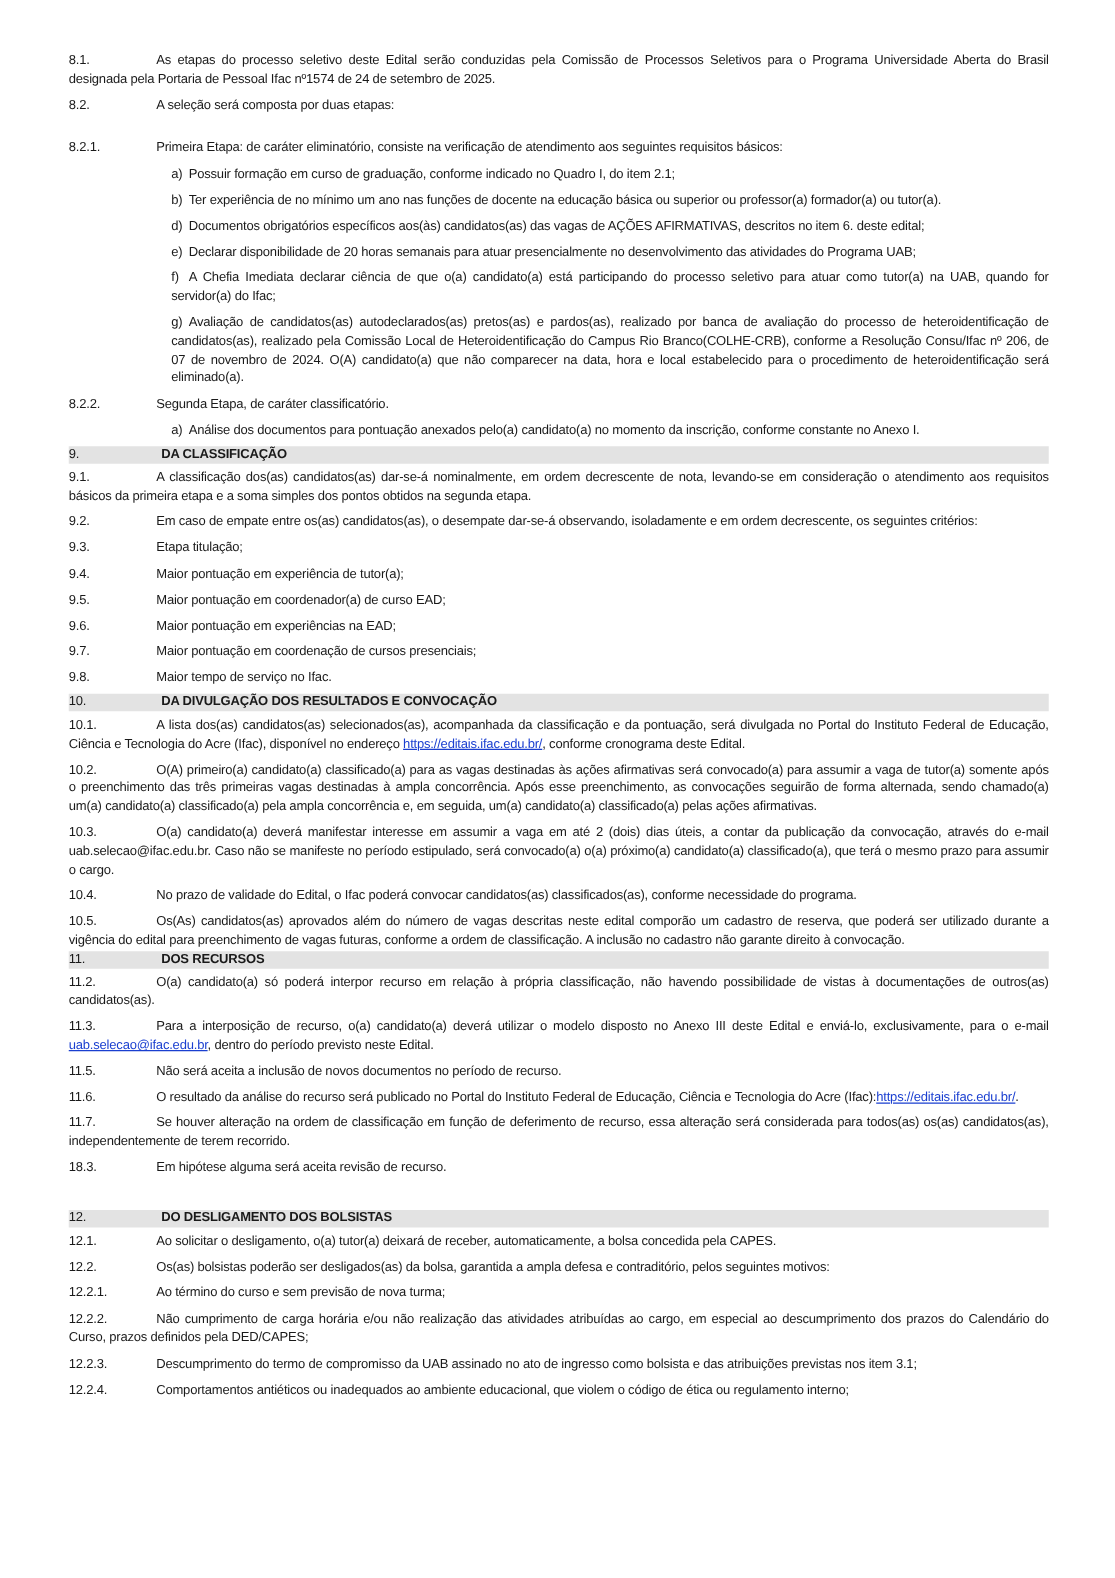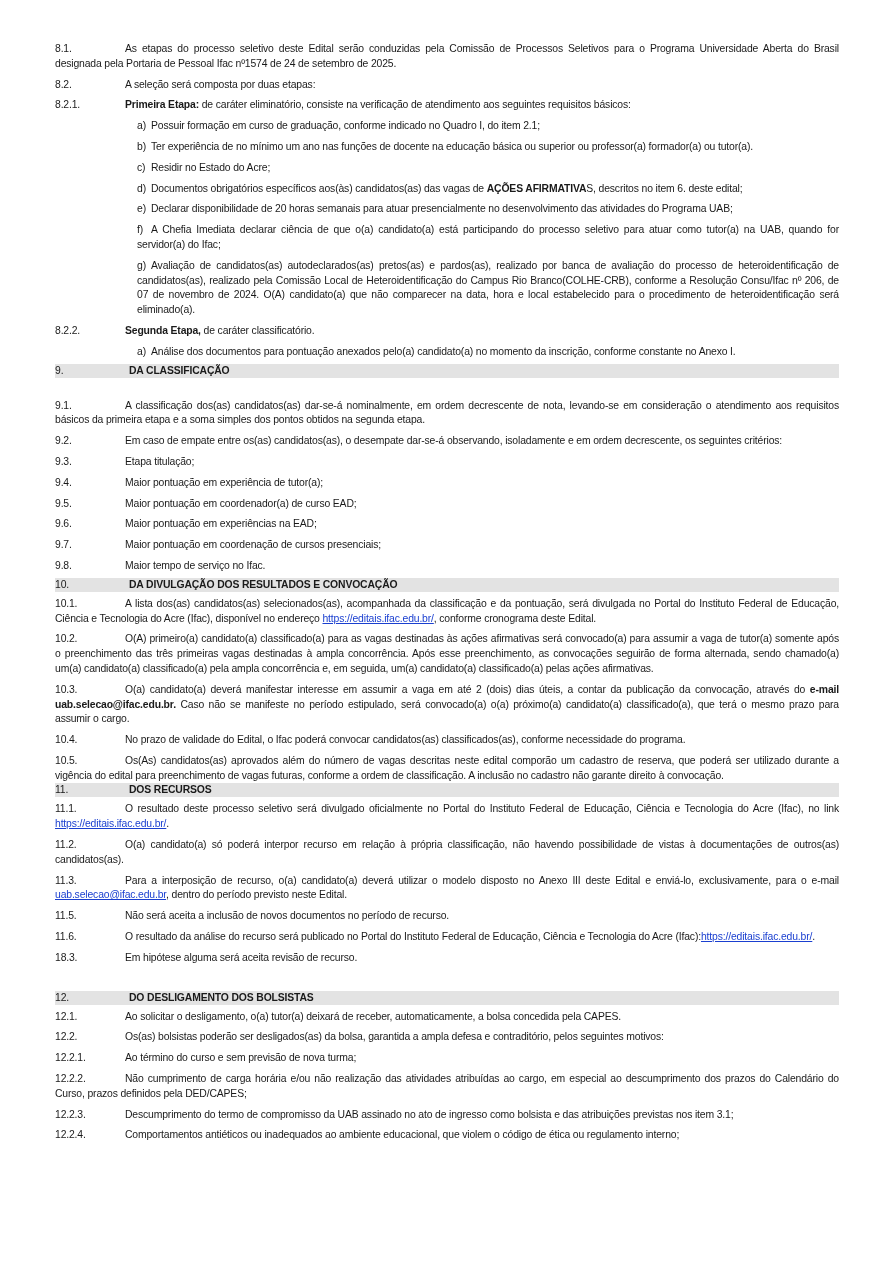--- a/index.html
+++ b/index.html
@@ -11,72 +11,71 @@
   #doc { position: absolute; left: 55px; top: 42px; width: 784px; }
   .p { position: relative; line-height: 14.8px; text-align: justify; margin: 0; }
   .num { display: inline-block; width: 70px; }
   .sub { padding-left: 82px; padding-right: 0; }
   .sub .lt { display: inline-block; width: 14px; }
   .hd {
     background: #e3e3e3; font-weight: bold; line-height: 14px; height: 14px;
     margin: 0; position: relative;
   }
   .hd .num { font-weight: normal; width: 74px; }
-  b { font-weight: bold; }
+  b { font-weight: normal; }
   a { color: #1a3fd0; text-decoration: underline; }
 </style>
 </head>
 <body>
 
 <div id="doc">
 
   <p class="p" style="margin-bottom:6px"><span class="num">8.1.</span><span>As etapas do processo seletivo deste Edital serão conduzidas pela Comissão de Processos Seletivos para o Programa Universidade Aberta do Brasil designada pela Portaria de Pessoal Ifac nº1574 de 24 de setembro de 2025.</span></p>
 
-  <p class="p" style="margin-bottom:6px"><span class="num">8.2.</span><span>A seleção será composta por duas etapas:</span></p>
+  <p class="p" style="margin-bottom:20px"><span class="num">8.2.</span><span>A seleção será composta por duas etapas:</span></p>
 
   <p class="p" style="margin-bottom:6px"><span class="num">8.2.1.</span><b>Primeira Etapa:</b><span> de caráter eliminatório, consiste na verificação de atendimento aos seguintes requisitos básicos:</span></p>
 
   <p class="p sub" style="margin-bottom:6px"><span class="lt">a)</span><span>Possuir formação em curso de graduação, conforme indicado no Quadro I, do item 2.1;</span></p>
   <p class="p sub" style="margin-bottom:6px"><span class="lt">b)</span><span>Ter experiência de no mínimo um ano nas funções de docente na educação básica ou superior ou professor(a) formador(a) ou tutor(a).</span></p>
-  <p class="p sub" style="margin-bottom:6px"><span class="lt">c)</span><span>Residir no Estado do Acre;</span></p>
   <p class="p sub" style="margin-bottom:6px"><span class="lt">d)</span><span>Documentos obrigatórios específicos aos(às) candidatos(as) das vagas de </span><b>AÇÕES AFIRMATIVA</b><span>S, descritos no item 6. deste edital;</span></p>
   <p class="p sub" style="margin-bottom:6px"><span class="lt">e)</span><span>Declarar disponibilidade de 20 horas semanais para atuar presencialmente no desenvolvimento das atividades do Programa UAB;</span></p>
   <p class="p sub" style="margin-bottom:6px"><span class="lt">f)</span><span>A Chefia Imediata declarar ciência de que o(a) candidato(a) está participando do processo seletivo para atuar como tutor(a) na UAB, quando for servidor(a) do Ifac;</span></p>
   <p class="p sub" style="margin-bottom:6px"><span class="lt">g)</span><span>Avaliação de candidatos(as) autodeclarados(as) pretos(as) e pardos(as), realizado por banca de avaliação do processo de heteroidentificação de candidatos(as), realizado pela Comissão Local de Heteroidentificação do Campus Rio Branco(COLHE-CRB), conforme a Resolução Consu/Ifac nº 206, de 07 de novembro de 2024. O(A) candidato(a) que não comparecer na data, hora e local estabelecido para o procedimento de heteroidentificação será eliminado(a).</span></p>
 
   <p class="p" style="margin-bottom:6px"><span class="num">8.2.2.</span><b>Segunda Etapa,</b><span> de caráter classificatório.</span></p>
 
   <p class="p sub" style="margin-bottom:4px"><span class="lt">a)</span><span>Análise dos documentos para pontuação anexados pelo(a) candidato(a) no momento da inscrição, conforme constante no Anexo I.</span></p>
 
-  <div class="hd" style="margin-bottom:21px"><span class="num">9.</span><span>DA CLASSIFICAÇÃO</span></div>
+  <div class="hd" style="margin-bottom:5px"><span class="num">9.</span><span>DA CLASSIFICAÇÃO</span></div>
 
   <p class="p" style="margin-bottom:6px"><span class="num">9.1.</span><span>A classificação dos(as) candidatos(as) dar-se-á nominalmente, em ordem decrescente de nota, levando-se em consideração o atendimento aos requisitos básicos da primeira etapa e a soma simples dos pontos obtidos na segunda etapa.</span></p>
   <p class="p" style="margin-bottom:6px"><span class="num">9.2.</span><span>Em caso de empate entre os(as) candidatos(as), o desempate dar-se-á observando, isoladamente e em ordem decrescente, os seguintes critérios:</span></p>
   <p class="p" style="margin-bottom:6px"><span class="num">9.3.</span><span>Etapa titulação;</span></p>
   <p class="p" style="margin-bottom:6px"><span class="num">9.4.</span><span>Maior pontuação em experiência de  tutor(a);</span></p>
   <p class="p" style="margin-bottom:6px"><span class="num">9.5.</span><span>Maior pontuação em coordenador(a) de curso EAD;</span></p>
   <p class="p" style="margin-bottom:6px"><span class="num">9.6.</span><span>Maior pontuação em experiências na EAD;</span></p>
   <p class="p" style="margin-bottom:6px"><span class="num">9.7.</span><span>Maior pontuação em coordenação de cursos presenciais;</span></p>
   <p class="p" style="margin-bottom:4px"><span class="num">9.8.</span><span>Maior tempo de serviço no Ifac.</span></p>
 
   <div class="hd" style="margin-bottom:5px"><span class="num">10.</span><span>DA DIVULGAÇÃO DOS RESULTADOS E CONVOCAÇÃO</span></div>
 
   <p class="p" style="margin-bottom:6px"><span class="num">10.1.</span><span>A lista dos(as) candidatos(as) selecionados(as), acompanhada da classificação e da pontuação, será divulgada no Portal do Instituto Federal de Educação, Ciência e Tecnologia do Acre (Ifac), disponível no endereço </span><a>https://editais.ifac.edu.br/</a><span>, conforme cronograma deste Edital.</span></p>
   <p class="p" style="margin-bottom:6px"><span class="num">10.2.</span><span>O(A) primeiro(a) candidato(a) classificado(a) para as vagas destinadas às ações afirmativas será convocado(a) para assumir a vaga de tutor(a) somente após o preenchimento das três primeiras vagas destinadas à ampla concorrência. Após esse preenchimento, as convocações seguirão de forma alternada, sendo chamado(a) um(a) candidato(a) classificado(a) pela ampla concorrência e, em seguida, um(a) candidato(a) classificado(a) pelas ações afirmativas.</span></p>
   <p class="p" style="margin-bottom:6px"><span class="num">10.3.</span><span>O(a) candidato(a) deverá manifestar interesse em assumir a vaga em até 2 (dois) dias úteis, a contar da publicação da convocação, através do </span><b>e-mail uab.selecao@ifac.edu.br.</b><span> Caso não se manifeste no período estipulado, será convocado(a) o(a) próximo(a) candidato(a) classificado(a), que terá o mesmo prazo para assumir o cargo.</span></p>
   <p class="p" style="margin-bottom:6px"><span class="num">10.4.</span><span>No prazo de validade do Edital, o Ifac poderá convocar candidatos(as) classificados(as), conforme necessidade do programa.</span></p>
   <p class="p" style=""><span class="num">10.5.</span><span>Os(As) candidatos(as) aprovados além do número de vagas descritas neste edital comporão um cadastro de reserva, que poderá ser utilizado durante a vigência do edital para preenchimento de vagas futuras, conforme a ordem de classificação. A inclusão no cadastro não garante direito à convocação.</span></p>
 
   <div class="hd" style="margin-bottom:5px"><span class="num">11.</span><span>DOS RECURSOS</span></div>
 
-  <p class="p" style="margin-bottom:6px"><span class="num">11.1.</span><span>O resultado deste processo seletivo será divulgado oficialmente no Portal do Instituto Federal de Educação, Ciência e Tecnologia do Acre (Ifac), no link </span><a>https://editais.ifac.edu.br/</a><span>.</span></p>
   <p class="p" style="margin-bottom:6px"><span class="num">11.2.</span><span>O(a) candidato(a) só poderá interpor recurso em relação à própria classificação, não havendo possibilidade de vistas à documentações de outros(as) candidatos(as).</span></p>
   <p class="p" style="margin-bottom:6px"><span class="num">11.3.</span><span>Para a interposição de recurso, o(a) candidato(a) deverá utilizar o modelo disposto no Anexo III deste Edital e enviá-lo, exclusivamente, para o e-mail </span><a>uab.selecao@ifac.edu.br</a><span>, dentro do período previsto neste Edital.</span></p>
   <p class="p" style="margin-bottom:6px"><span class="num">11.5.</span><span>Não será aceita a inclusão de novos documentos no período de recurso.</span></p>
   <p class="p" style="margin-bottom:6px"><span class="num">11.6.</span><span>O resultado da análise do recurso será publicado no Portal do Instituto Federal de Educação, Ciência e Tecnologia do Acre (Ifac):</span><a>https://editais.ifac.edu.br/</a><span>.</span></p>
+  <p class="p" style="margin-bottom:6px"><span class="num">11.7.</span><span>Se houver alteração na ordem de classificação em função de deferimento de recurso, essa alteração será considerada para todos(as) os(as) candidatos(as), independentemente de terem recorrido.</span></p>
   <p class="p" style="margin-bottom:25px"><span class="num">18.3.</span><span>Em hipótese alguma será aceita revisão de recurso.</span></p>
 
   <div class="hd" style="margin-bottom:5px"><span class="num">12.</span><span>DO DESLIGAMENTO DOS BOLSISTAS</span></div>
 
   <p class="p" style="margin-bottom:6px"><span class="num">12.1.</span><span>Ao solicitar o desligamento, o(a) tutor(a) deixará de receber, automaticamente, a bolsa concedida pela CAPES.</span></p>
   <p class="p" style="margin-bottom:6px"><span class="num">12.2.</span><span>Os(as) bolsistas poderão ser desligados(as) da bolsa, garantida a ampla defesa e contraditório, pelos seguintes motivos:</span></p>
   <p class="p" style="margin-bottom:6px"><span class="num">12.2.1.</span><span>Ao término do curso e sem previsão de nova turma;</span></p>
   <p class="p" style="margin-bottom:6px"><span class="num">12.2.2.</span><span>Não cumprimento de carga horária e/ou não realização das atividades atribuídas ao cargo, em especial ao descumprimento dos prazos do Calendário do Curso, prazos definidos pela DED/CAPES;</span></p>
   <p class="p" style="margin-bottom:6px"><span class="num">12.2.3.</span><span>Descumprimento do termo de compromisso da UAB assinado no ato de ingresso como bolsista e das atribuições previstas nos item 3.1;</span></p>
   <p class="p" style="margin-bottom:6px"><span class="num">12.2.4.</span><span>Comportamentos antiéticos ou inadequados ao ambiente educacional, que violem o código de ética ou regulamento interno;</span></p>

